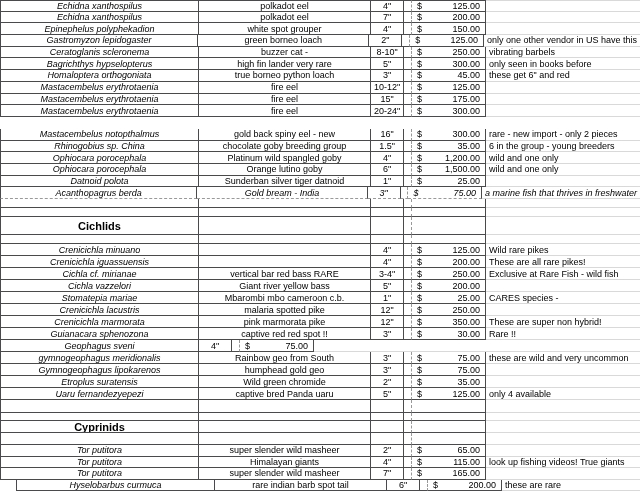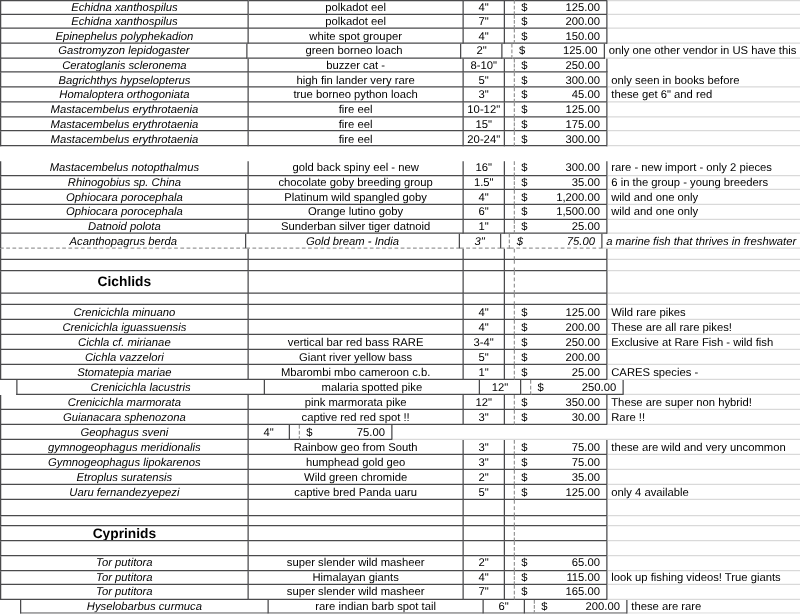--- a/index.html
+++ b/index.html
@@ -83,20 +83,21 @@
       </div>
       <div class="row data" style="height: 11.7px;">
         <div class="c c-species">Ceratoglanis scleronema</div>
         <div class="c c-common">buzzer cat -</div>
         <div class="c c-size">8-10"</div>
         <div class="c c-gap"></div>
         <div class="c c-price">
           <span>$</span>
           <span>250.00</span>
         </div>
+        <div class="c c-note">vibrating barbels</div>
       </div>
       <div class="row data" style="height: 11.7px;">
         <div class="c c-species">Bagrichthys hypselopterus</div>
         <div class="c c-common">high fin lander very rare</div>
         <div class="c c-size">5"</div>
         <div class="c c-gap"></div>
         <div class="c c-price">
           <span>$</span>
           <span>300.00</span>
         </div>
@@ -304,21 +305,21 @@
         <div class="c c-species">Stomatepia mariae</div>
         <div class="c c-common">Mbarombi mbo cameroon c.b.</div>
         <div class="c c-size">1"</div>
         <div class="c c-gap"></div>
         <div class="c c-price">
           <span>$</span>
           <span>25.00</span>
         </div>
         <div class="c c-note">CARES species -</div>
       </div>
-      <div class="row data" style="height: 12px; margin-left: 13px;">
+      <div class="row data" style="height: 12px;">
         <div class="c c-species">Crenicichla lacustris</div>
         <div class="c c-common">malaria spotted pike</div>
         <div class="c c-size">12"</div>
         <div class="c c-gap"></div>
         <div class="c c-price">
           <span>$</span>
           <span>250.00</span>
         </div>
         <div class="c c-note"></div>
       </div>

